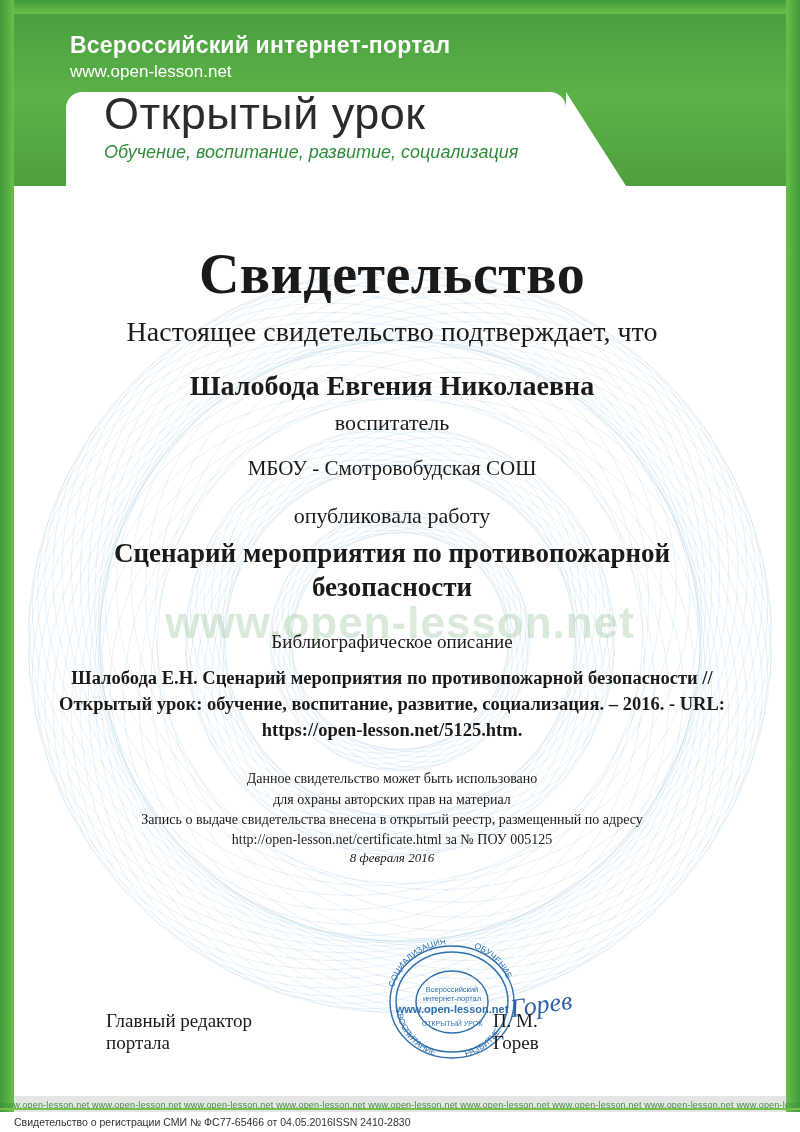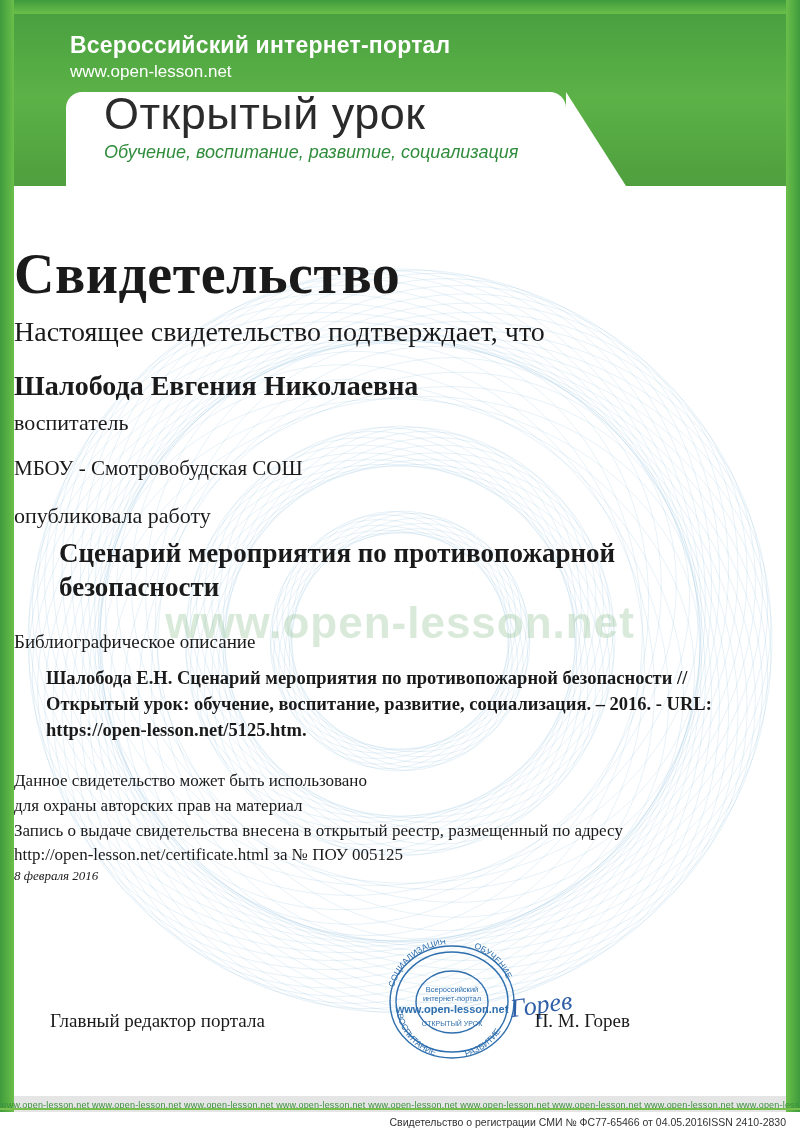--- a/index.html
+++ b/index.html
@@ -141,20 +141,21 @@
     pointer-events: none;
   }
 
   
   .body {
     position: absolute;
     left: 14px;
     top: 186px;
     width: 756px;
     height: 910px;
+    text-align: center;
     color: #1a1a1a;
   }
   .cert-heading {
     margin-top: 56px;
     font-size: 56px;
     font-weight: bold;
     letter-spacing: 0.5px;
   }
   .cert-line1 {
     margin-top: 10px;
@@ -190,38 +191,38 @@
   }
   .cert-bib {
     margin-top: 12px;
     font-size: 18.5px;
     font-weight: bold;
     line-height: 1.42;
     padding: 0 32px;
   }
   .cert-note {
     margin-top: 26px;
-    font-size: 17px;
+    font-size: 14px;
     line-height: 1.45;
   }
   .cert-date {
     font-size: 13px;
     font-style: italic;
   }
 
   
   .sign-row {
     position: absolute;
     left: 14px;
     top: 1010px;
     width: 652px;
     display: flex;
     align-items: center;
     justify-content: space-between;
-    padding: 0 36px;
+    padding: 0 92px;
     box-sizing: border-box;
     font-size: 19px;
     color: #1a1a1a;
   }
   .sign-mid { width: 240px; height: 1px; }
 
   
   .stamp {
     position: absolute;
     left: 368px;
@@ -260,21 +261,21 @@
   
   .footer {
     position: absolute;
     left: 0;
     top: 1112px;
     width: 800px;
     height: 20px;
     background: #ffffff;
     display: flex;
     align-items: center;
-    justify-content: flex-end;
+    justify-content: flex-start;
     padding: 0 14px;
     box-sizing: border-box;
     font-family: "Liberation Sans", sans-serif;
     font-size: 10.5px;
     color: #333333;
   }
   .footer-bar {
     position: absolute;
     left: 0;
     top: 1108px;

